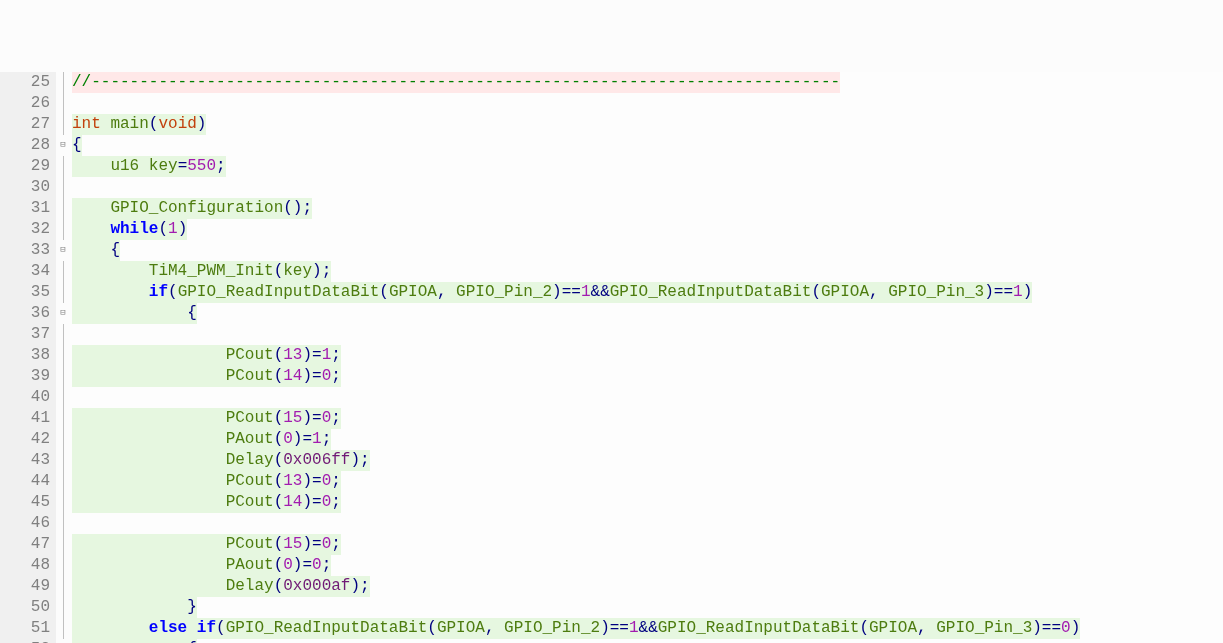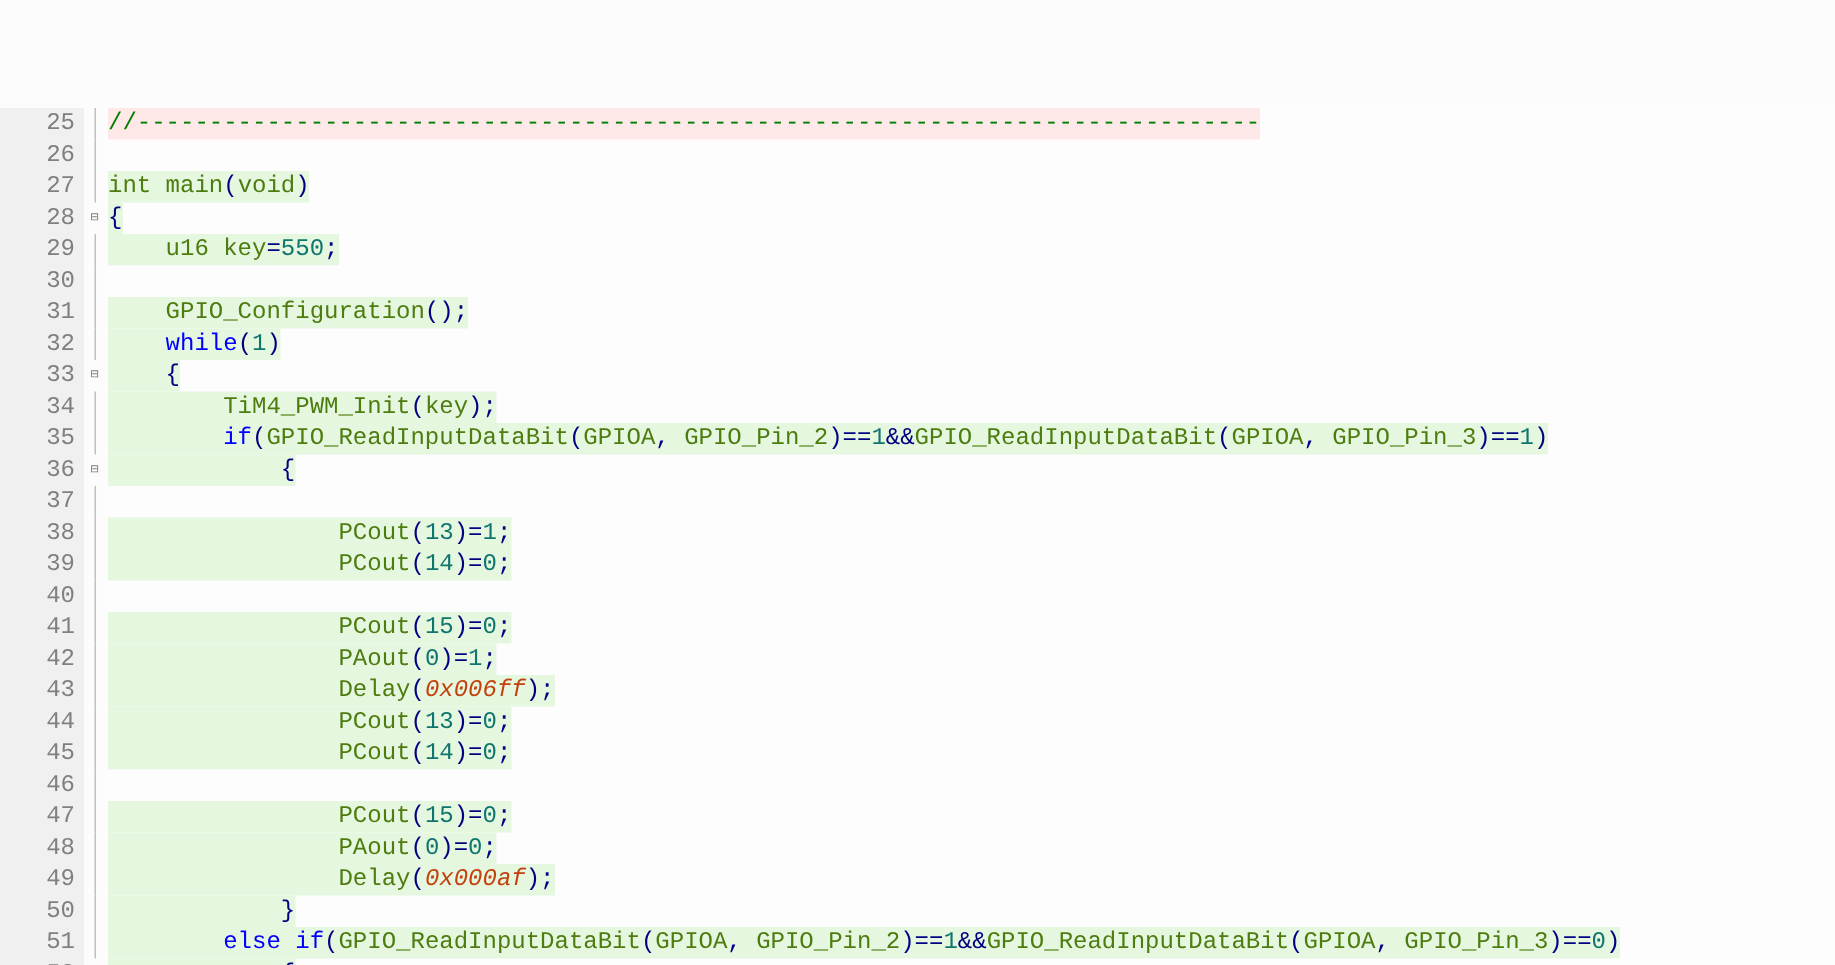--- a/index.html
+++ b/index.html
@@ -66,27 +66,27 @@
       padding-left: 2px;
       position: relative;
     }
     .code-line {
       height: 21px;
       display: flex;
     }
     .code-content {
       display: inline;
     }
-    .keyword { color: #0000ff; }
-    .type { color: #4d7c0f; }
-    .number { color: #0f766e; }
+    .keyword { color: #0000ff; font-weight: bold; }
+    .type { color: #c2410c; }
+    .number { color: #a21caf; }
     .comment { color: #008000; }
     .operator { color: #000080; }
     .punc { color: #000080; }
-    .hex { color: #c2410c; font-style: italic; }
+    .hex { color: #701a75; }
     .plain { color: #4d7c0f; }
     span { background: transparent; }
   </style>
 </head>
 <body>
 
 
 
 <div class="editor">
   <div class="gutter" id="gutter"><div class="gutter-line">25</div><div class="gutter-line">26</div><div class="gutter-line">27</div><div class="gutter-line">28</div><div class="gutter-line">29</div><div class="gutter-line">30</div><div class="gutter-line">31</div><div class="gutter-line">32</div><div class="gutter-line">33</div><div class="gutter-line">34</div><div class="gutter-line">35</div><div class="gutter-line">36</div><div class="gutter-line">37</div><div class="gutter-line">38</div><div class="gutter-line">39</div><div class="gutter-line">40</div><div class="gutter-line">41</div><div class="gutter-line">42</div><div class="gutter-line">43</div><div class="gutter-line">44</div><div class="gutter-line">45</div><div class="gutter-line">46</div><div class="gutter-line">47</div><div class="gutter-line">48</div><div class="gutter-line">49</div><div class="gutter-line">50</div><div class="gutter-line">51</div><div class="gutter-line">52</div></div>

